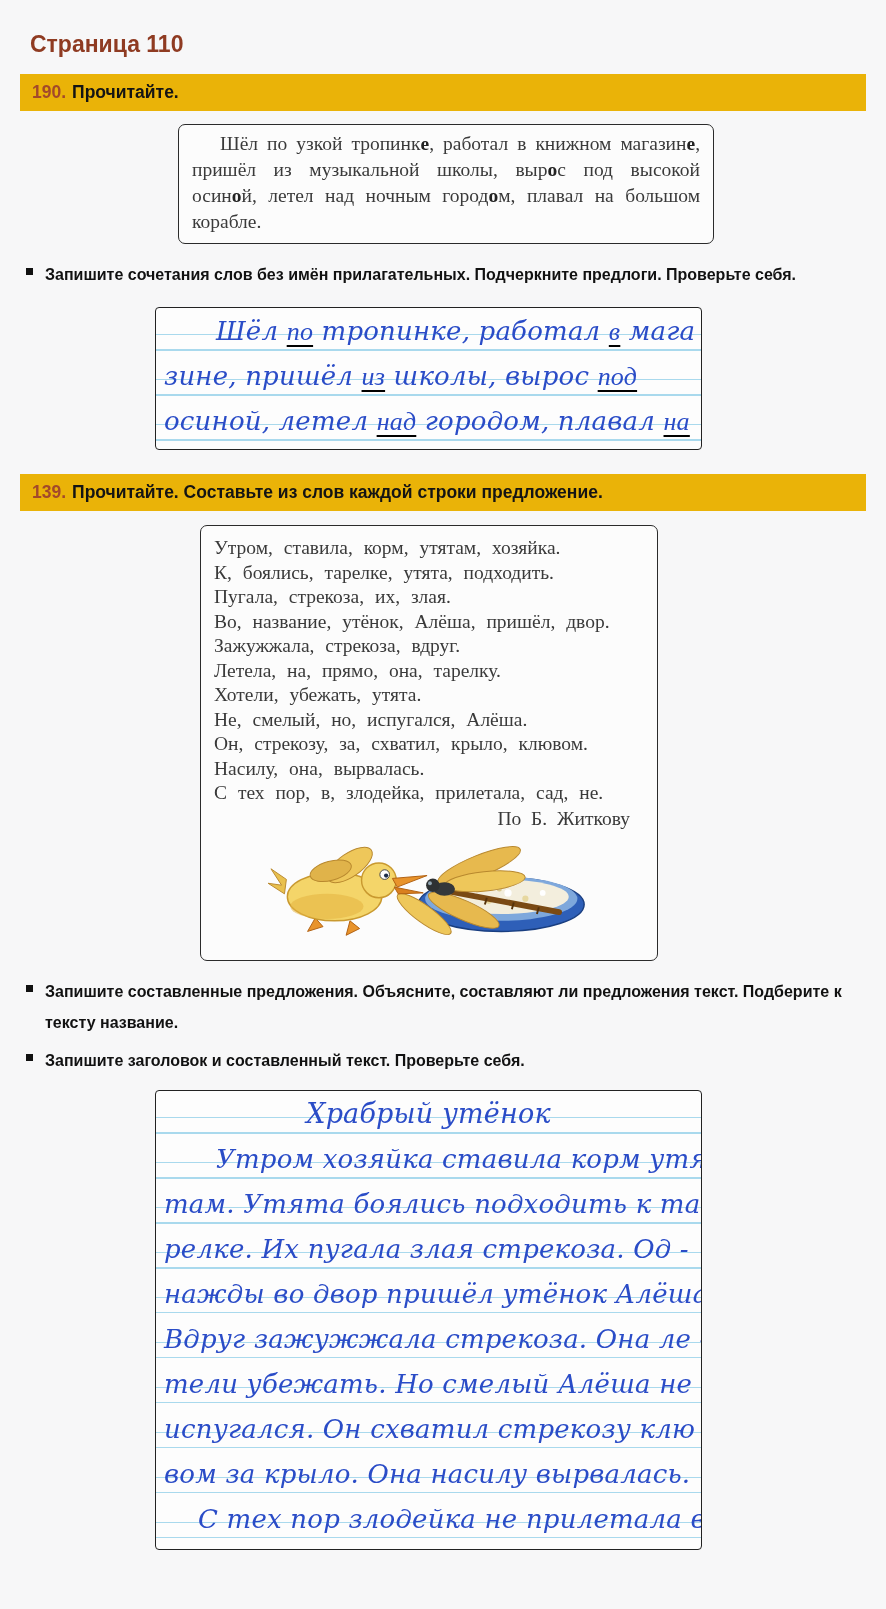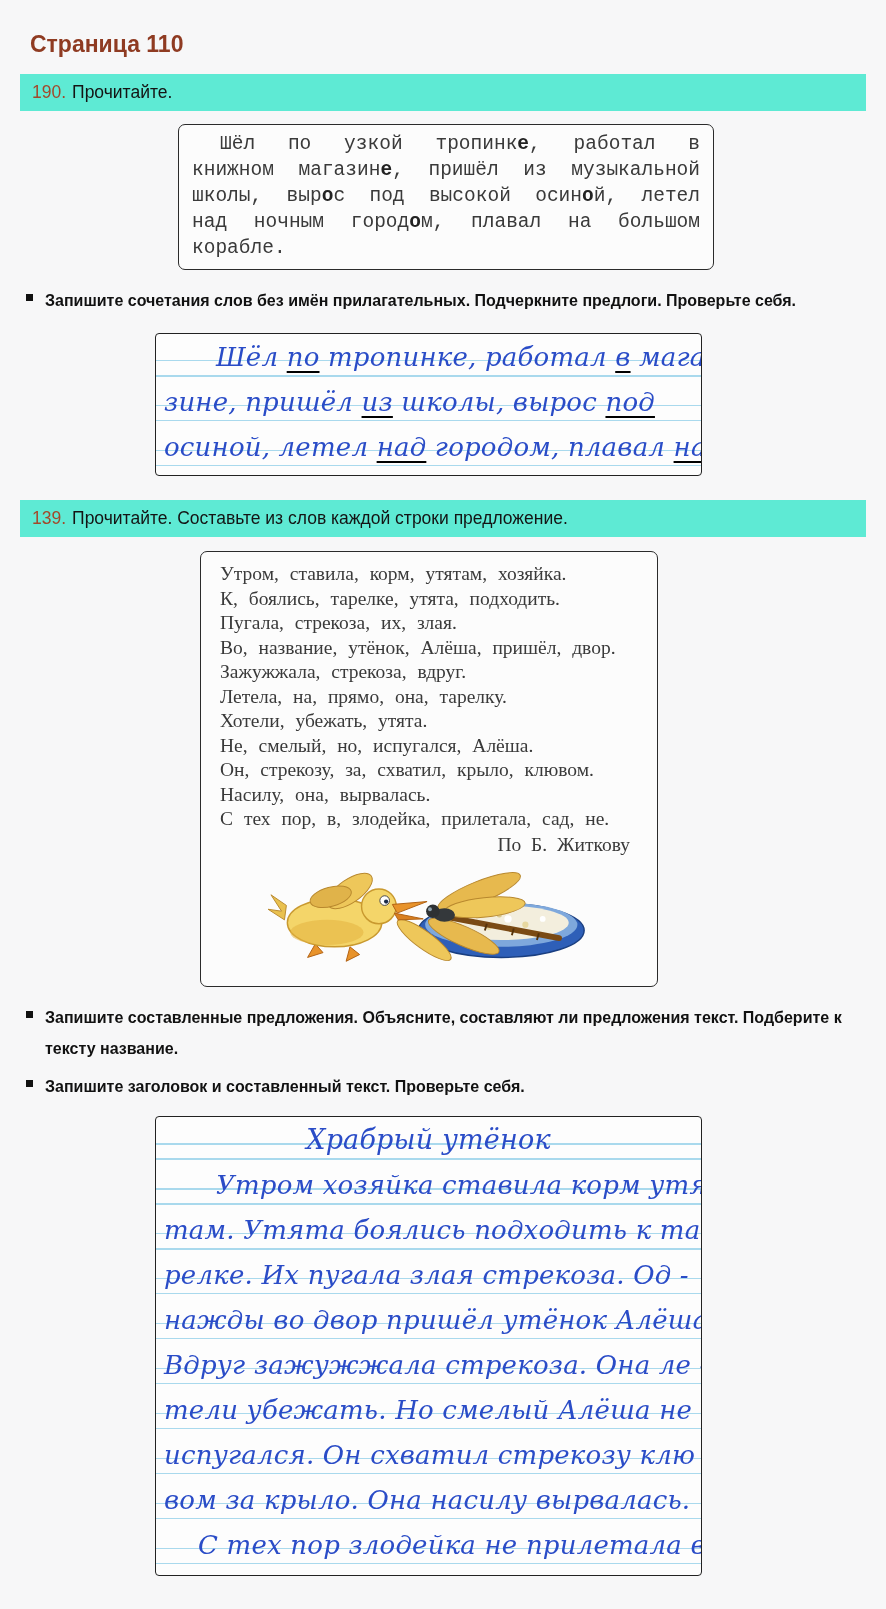--- a/index.html
+++ b/index.html
@@ -8,33 +8,33 @@
     font-family:"Liberation Sans",sans-serif;color:#1a1a1a;
     -webkit-font-smoothing:antialiased;
   }
   .page{width:886px;overflow:hidden;}
 
   .page-title{
     margin:31px 0 0 30px;font-size:23px;font-weight:bold;color:#8f3b22;
   }
 
   .ex-bar{
-    margin:16px 20px 0 20px;background:#5eead4;
-    padding:8px 12px;font-size:17.5px;font-weight:normal;color:#141414;
+    margin:16px 20px 0 20px;background:#eab308;
+    padding:8px 12px;font-size:17.5px;font-weight:bold;color:#141414;
   }
   .ex-num{color:#a2492b;margin-right:6px;}
 
   .printed-box{
     background:#fcfcfc;border:1px solid #2b2b2b;border-radius:7px;
     font-family:"Liberation Serif","DejaVu Serif",serif;color:#3a3a3a;
   }
   .box-190{
     width:508px;margin:13px 0 0 178px;padding:6px 13px 8px 13px;
     font-size:19.5px;line-height:26px;text-align:justify;text-align-last:left;
-    text-indent:28px;word-spacing:4px;font-family:Liberation Mono, monospace;
+    text-indent:28px;word-spacing:4px;
   }
   .box-190 b{font-weight:bold;color:#222;}
 
   .bullets{margin:15px 20px 0 26px;}
   .bullet-row{display:flex;margin-top:7px;}
   .bullet-sq{
     flex:0 0 auto;width:7px;height:7px;background:#111;margin:9px 12px 0 0;
   }
   .bullet-text{
     font-size:16px;font-weight:bold;line-height:31px;color:#111;max-width:800px;
@@ -56,28 +56,28 @@
   .hand-line{
     height:45px;line-height:46px;white-space:nowrap;padding-left:8px;
     font-family:"DejaVu Serif",serif;font-style:italic;
     font-size:26px;color:#2a4cc7;letter-spacing:.2px;
   }
   .hand-line.indent{padding-left:60px;}
   .hand-line.indent-sm{padding-left:42px;}
   .hand-line.center{text-align:center;padding-left:0;font-size:27px;}
   .hand-line .u{
     text-decoration:underline;text-decoration-color:#000;
-    text-decoration-thickness:2px;text-underline-offset:5px;
+    text-decoration-thickness:2px;text-underline-offset:5px;font-family:Liberation Serif, serif;
   }
 
   .box-191{
     width:430px;margin:14px 0 0 200px;padding:10px 13px 8px 13px;
     font-size:19.5px;line-height:24.5px;
   }
-  .word-line{word-spacing:6px;white-space:nowrap;margin-left:6px;}
+  .word-line{word-spacing:6px;white-space:nowrap;}
   .attribution{text-align:right;padding-right:14px;word-spacing:5px;margin-top:1px;}
   .illustration-wrap{text-align:center;margin:6px 0 2px 0;}
 </style>
 </head>
 <body>
 
 <div class="page">
 
   <div class="page-title">Страница 110</div>
 

